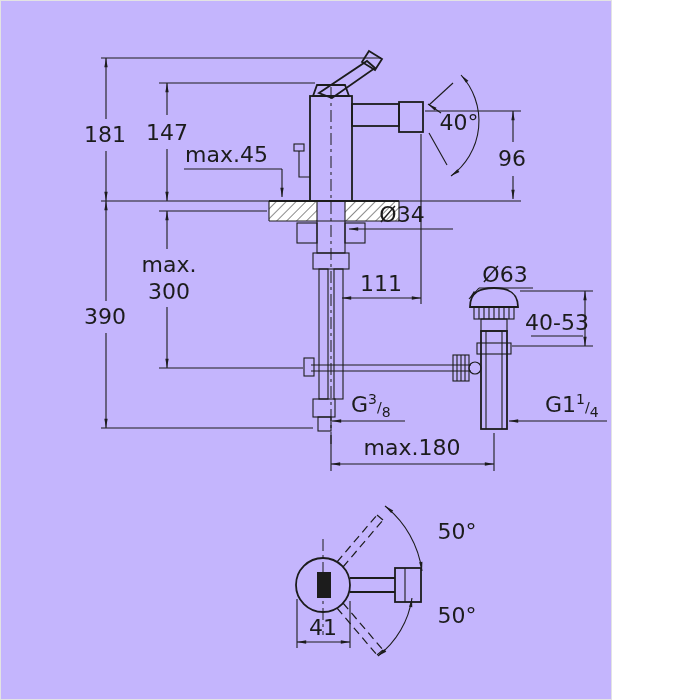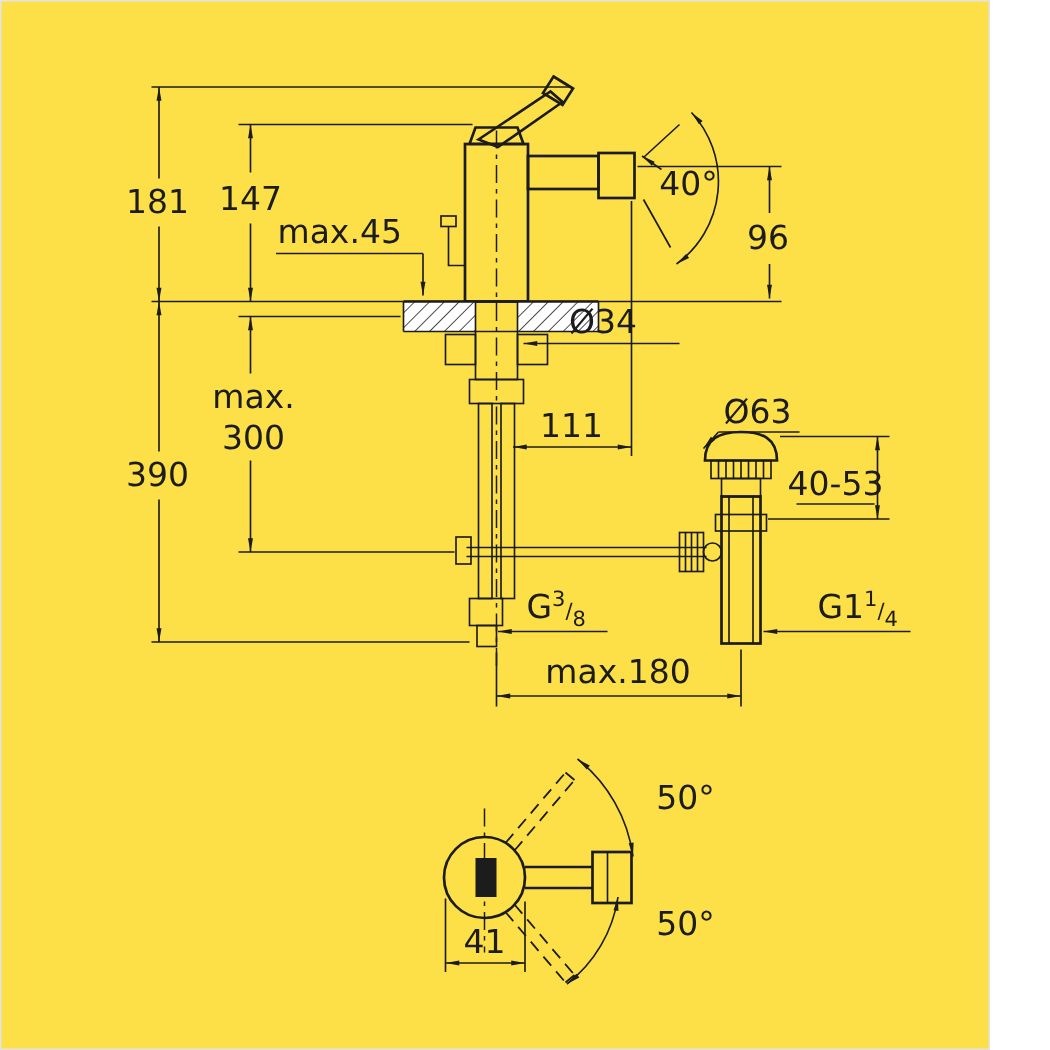--- a/index.html
+++ b/index.html
@@ -1,16 +1,16 @@
 <!DOCTYPE html>
 <html><head>
 <meta charset="utf-8">
 <style>
   html,body{margin:0;padding:0;background:#ffffff;}
-  .canvas{position:relative;width:660px;height:700px;box-sizing:border-box;border:1px solid #e3e3e3;background:#fde047;overflow:hidden;}
+  .canvas{position:relative;width:612px;height:700px;box-sizing:border-box;border:1px solid #e3e3e3;background:#c4b5fd;overflow:hidden;}
   svg{display:block;}
   text{font-family:"DejaVu Sans","Liberation Sans",sans-serif;fill:#1c1c1c;font-size:22px;}
   .ln{stroke:#1c1c1c;fill:none;stroke-width:1.1;}
   .thick{stroke:#1c1c1c;fill:none;stroke-width:1.8;}
   .cl{stroke:#1c1c1c;fill:none;stroke-width:1;stroke-dasharray:12 4 3 4;}
   .dash{stroke:#1c1c1c;fill:none;stroke-width:1.2;stroke-dasharray:8 5;}
   .dim{stroke:#1c1c1c;fill:none;stroke-width:1.1;}
 </style>
 </head>
 <body>

